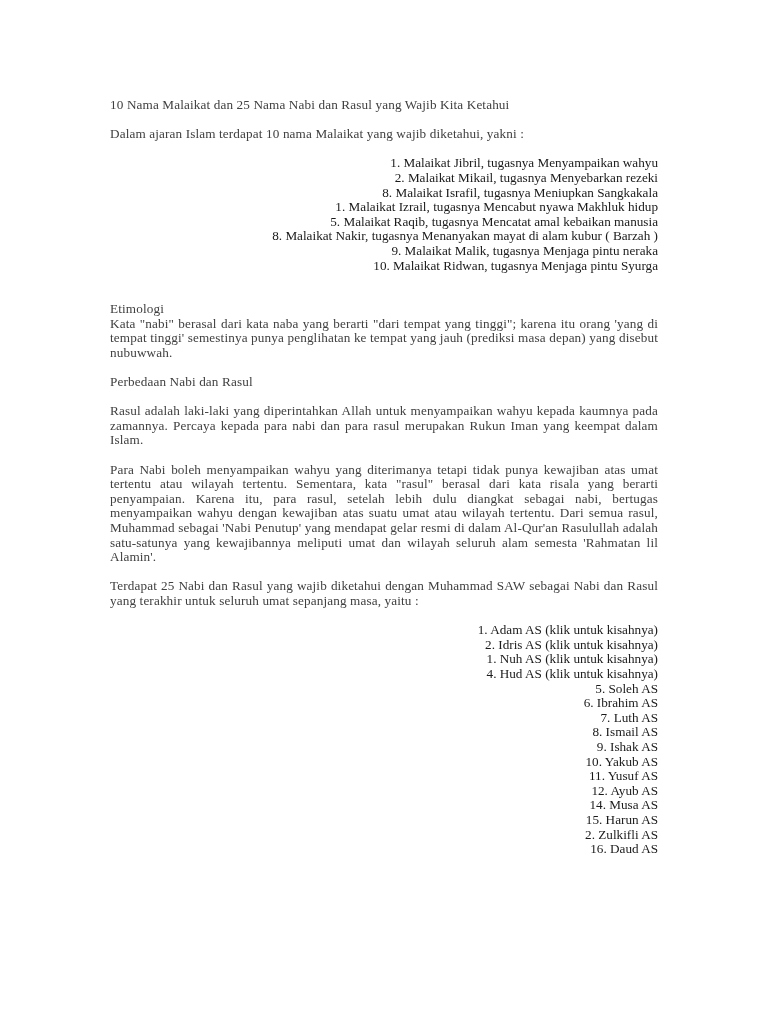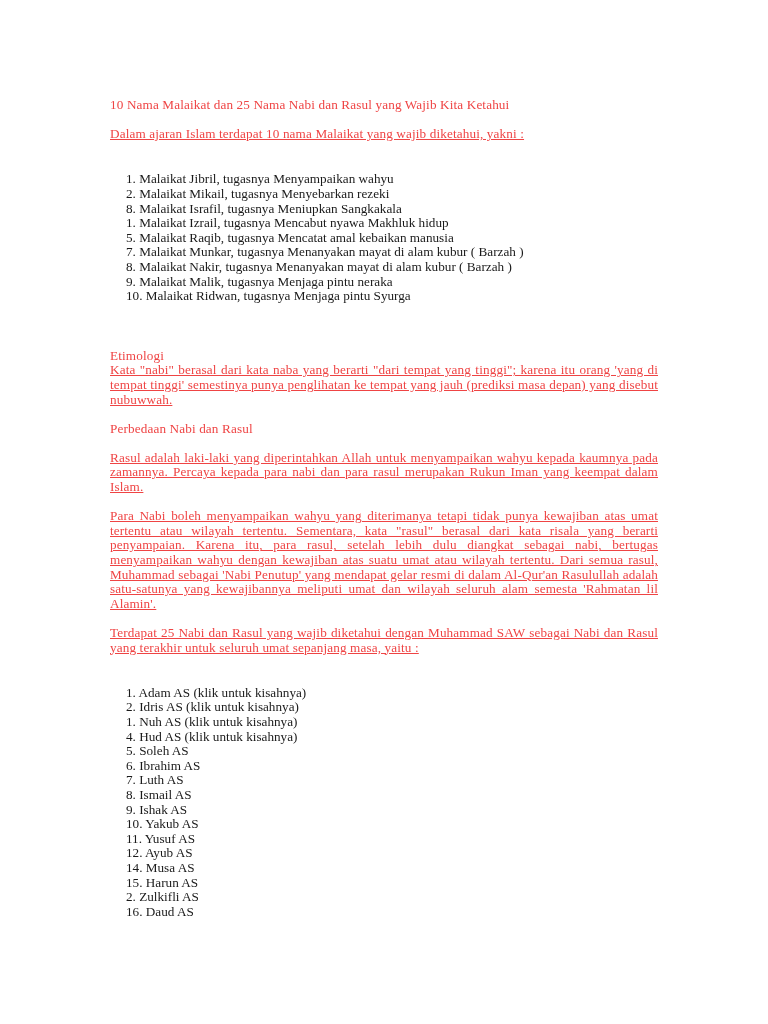--- a/index.html
+++ b/index.html
@@ -29,44 +29,44 @@
     top: 98px;
     width: 548px;
   }
   .line,
   .para,
   .heading,
   .title {
     font-size: 13.2px;
     line-height: 14.6px;
     margin: 0;
-    color: #ef4444;
+    color: #404040;
     letter-spacing: 0.01em;
   }
   .title {
     margin-bottom: 0;
   }
   .para {
     text-align: justify;
     text-justify: inter-word;
-    text-decoration: underline;
   }
   .para-left {
     text-align: left;
   }
   .spacer-sm {
     height: 14.6px;
   }
   .spacer-lg {
     height: 29px;
   }
   .list {
-    margin: 16px;
+    margin: 0;
     padding: 0;
     list-style: none;
+    text-align: right;
   }
   .list li {
     font-size: 13.2px;
     line-height: 14.6px;
     white-space: nowrap;
   }
 </style>
 </head>
 <body>
 
@@ -80,21 +80,20 @@
     <p class="para para-left">Dalam ajaran Islam terdapat 10 nama Malaikat yang wajib diketahui, yakni :</p>
 
     <div class="spacer-sm"></div>
 
     <ul class="list">
       <li>1. Malaikat Jibril, tugasnya Menyampaikan wahyu</li>
       <li>2. Malaikat Mikail, tugasnya Menyebarkan rezeki</li>
       <li>8. Malaikat Israfil, tugasnya Meniupkan Sangkakala</li>
       <li>1. Malaikat Izrail, tugasnya Mencabut nyawa Makhluk hidup</li>
       <li>5. Malaikat Raqib, tugasnya Mencatat amal kebaikan manusia</li>
-      <li>7. Malaikat Munkar, tugasnya Menanyakan mayat di alam kubur ( Barzah )</li>
       <li>8. Malaikat Nakir, tugasnya Menanyakan mayat di alam kubur ( Barzah )</li>
       <li>9. Malaikat Malik, tugasnya Menjaga pintu neraka</li>
       <li>10. Malaikat Ridwan, tugasnya Menjaga pintu Syurga</li>
     </ul>
 
     <div class="spacer-lg"></div>
 
     <p class="line">Etimologi</p>
 
     <p class="para">Kata "nabi" berasal dari kata naba yang berarti "dari tempat yang tinggi"; karena itu orang 'yang di tempat tinggi' semestinya punya penglihatan ke tempat yang jauh (prediksi masa depan) yang disebut nubuwwah.</p>

